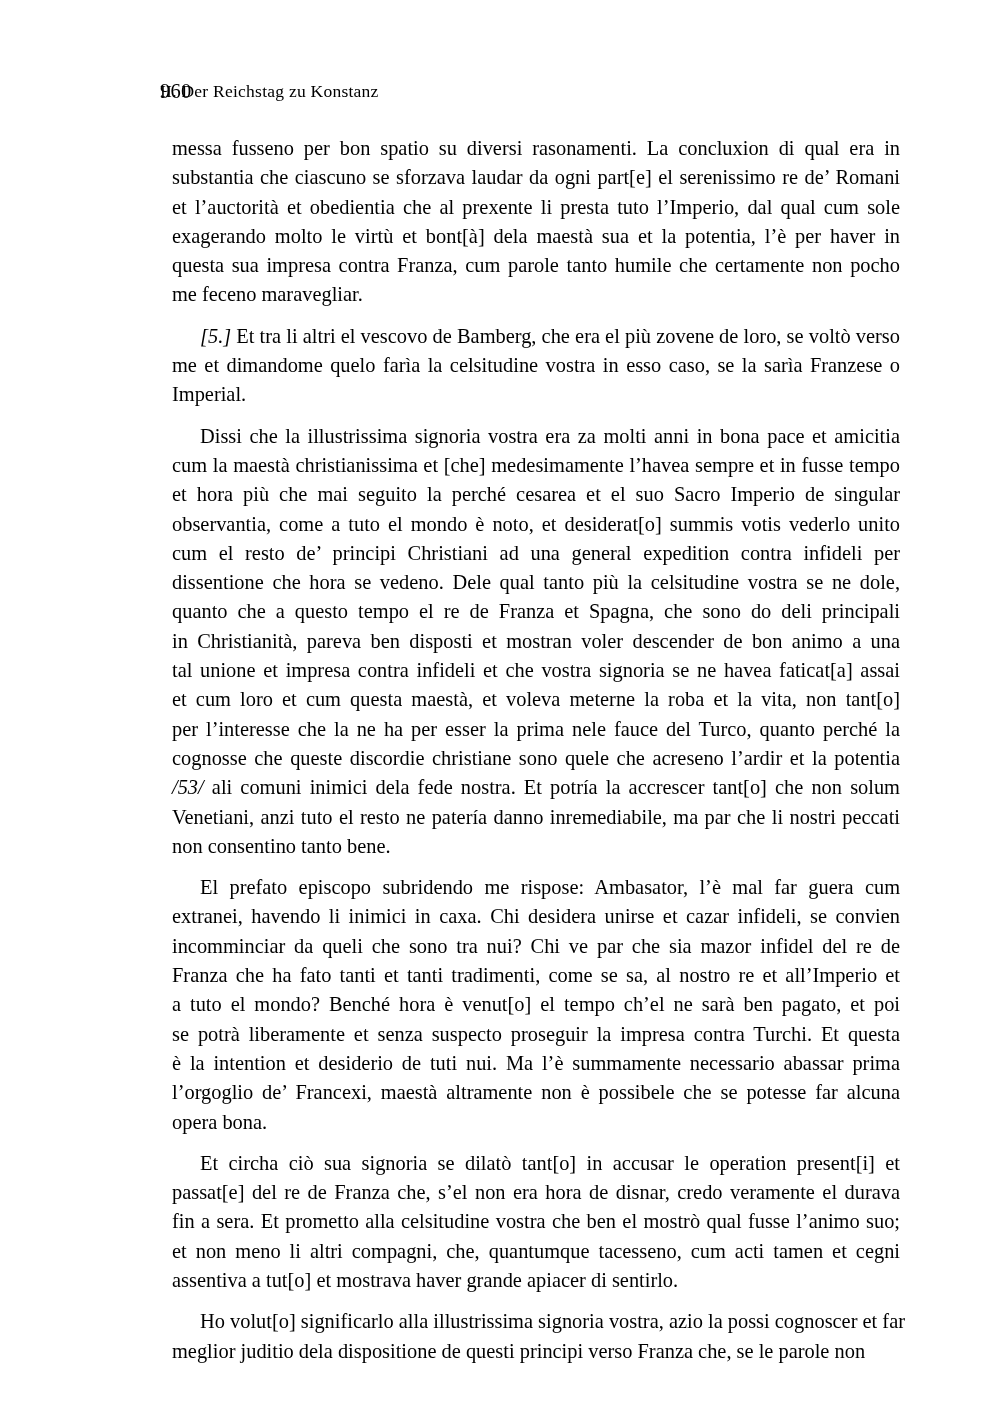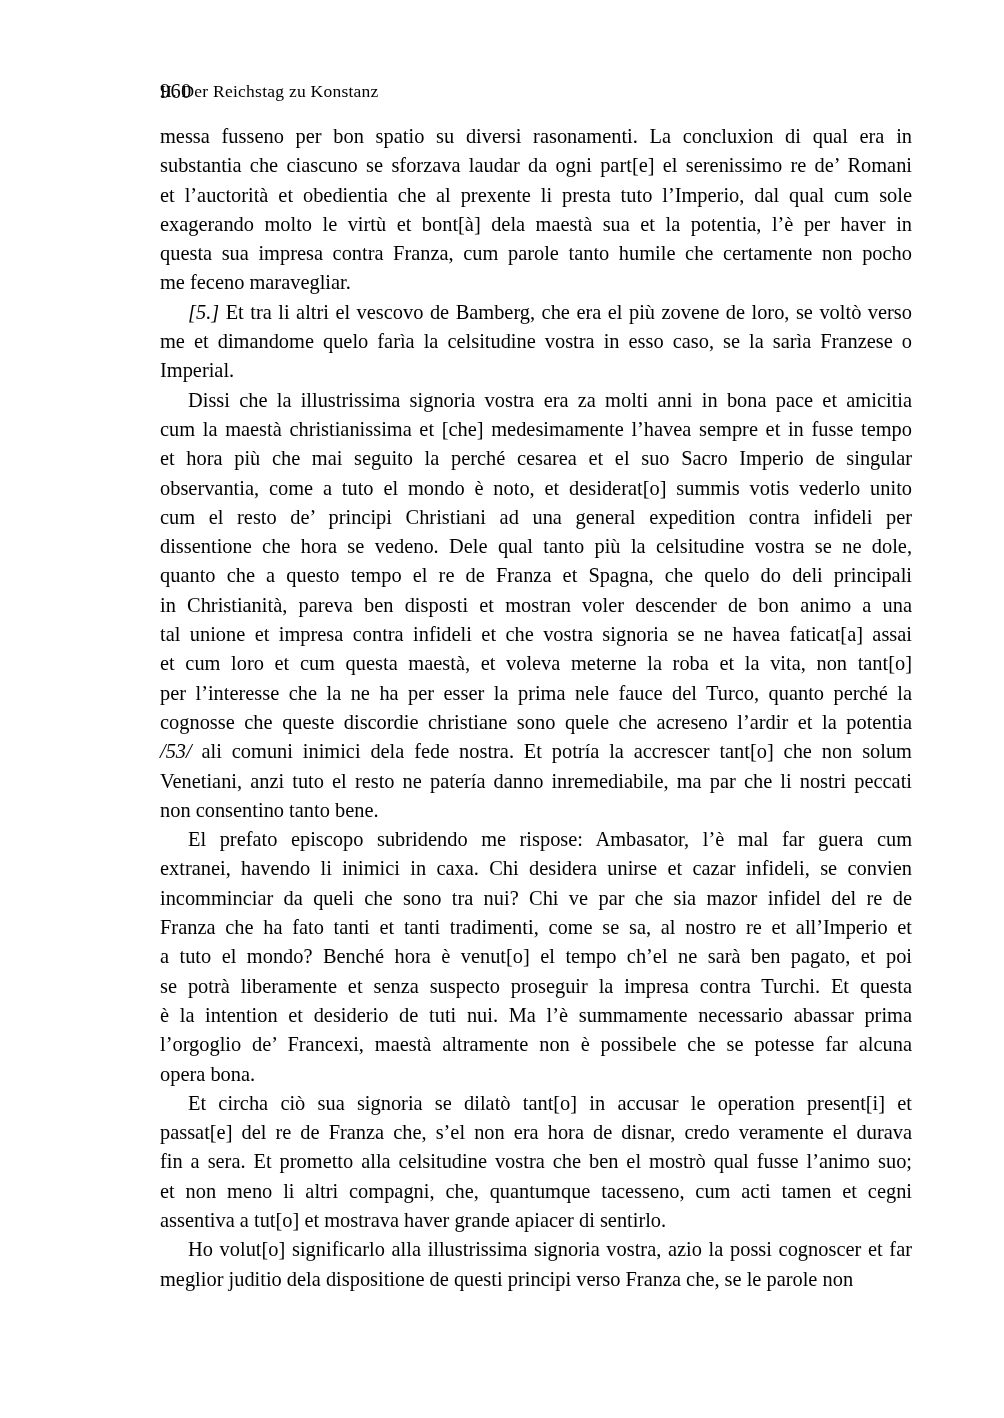--- a/index.html
+++ b/index.html
@@ -47,21 +47,21 @@
     letter-spacing: 0.25px;
   }
   
   .textblock {
     position: absolute;
     left: 160px;
     top: 122px;
     width: 752px;
   }
   p {
-    margin: 0;
+    margin: 12px;
     font-size: 20.4px;
     line-height: 29.3px;
     text-align: justify;
     text-justify: inter-word;
     hyphens: none;
     text-indent: 0;
   }
   
   .ln {
     display: block;
@@ -105,21 +105,21 @@
         <span class="ln">me et dimandome quelo farìa la celsitudine vostra in esso caso, se la sarìa Franzese o</span>
         <span class="ln last">Imperial.</span>
       </p>
       <p>
         <span class="ln indent">Dissi che la illustrissima signoria vostra era za molti anni in bona pace et amicitia</span>
         <span class="ln">cum la maestà christianissima et [che] medesimamente l’havea sempre et in fusse tempo</span>
         <span class="ln">et hora più che mai seguito la perché cesarea et el suo Sacro Imperio de singular</span>
         <span class="ln">observantia, come a tuto el mondo è noto, et desiderat[o] summis votis vederlo unito</span>
         <span class="ln">cum el resto de’ principi Christiani ad una general expedition contra infideli per</span>
         <span class="ln">dissentione che hora se vedeno. Dele qual tanto più la celsitudine vostra se ne dole,</span>
-        <span class="ln">quanto che a questo tempo el re de Franza et Spagna, che quelo do deli principali</span>
+        <span class="ln">quanto che a questo tempo el re de Franza et Spagna, che sono do deli principali</span>
         <span class="ln">in Christianità, pareva ben disposti et mostran voler descender de bon animo a una</span>
         <span class="ln">tal unione et impresa contra infideli et che vostra signoria se ne havea faticat[a] assai</span>
         <span class="ln">et cum loro et cum questa maestà, et voleva meterne la roba et la vita, non tant[o]</span>
         <span class="ln">per l’interesse che la ne ha per esser la prima nele fauce del Turco, quanto perché la</span>
         <span class="ln">cognosse che queste discordie christiane sono quele che acreseno l’ardir et la potentia</span>
         <span class="ln"><em class="ital">/53/</em> ali comuni inimici dela fede nostra. Et potría la accrescer tant[o] che non solum</span>
         <span class="ln">Venetiani, anzi tuto el resto ne patería danno inremediabile, ma par che li nostri peccati</span>
         <span class="ln last">non consentino tanto bene.</span>
       </p>
       <p>

